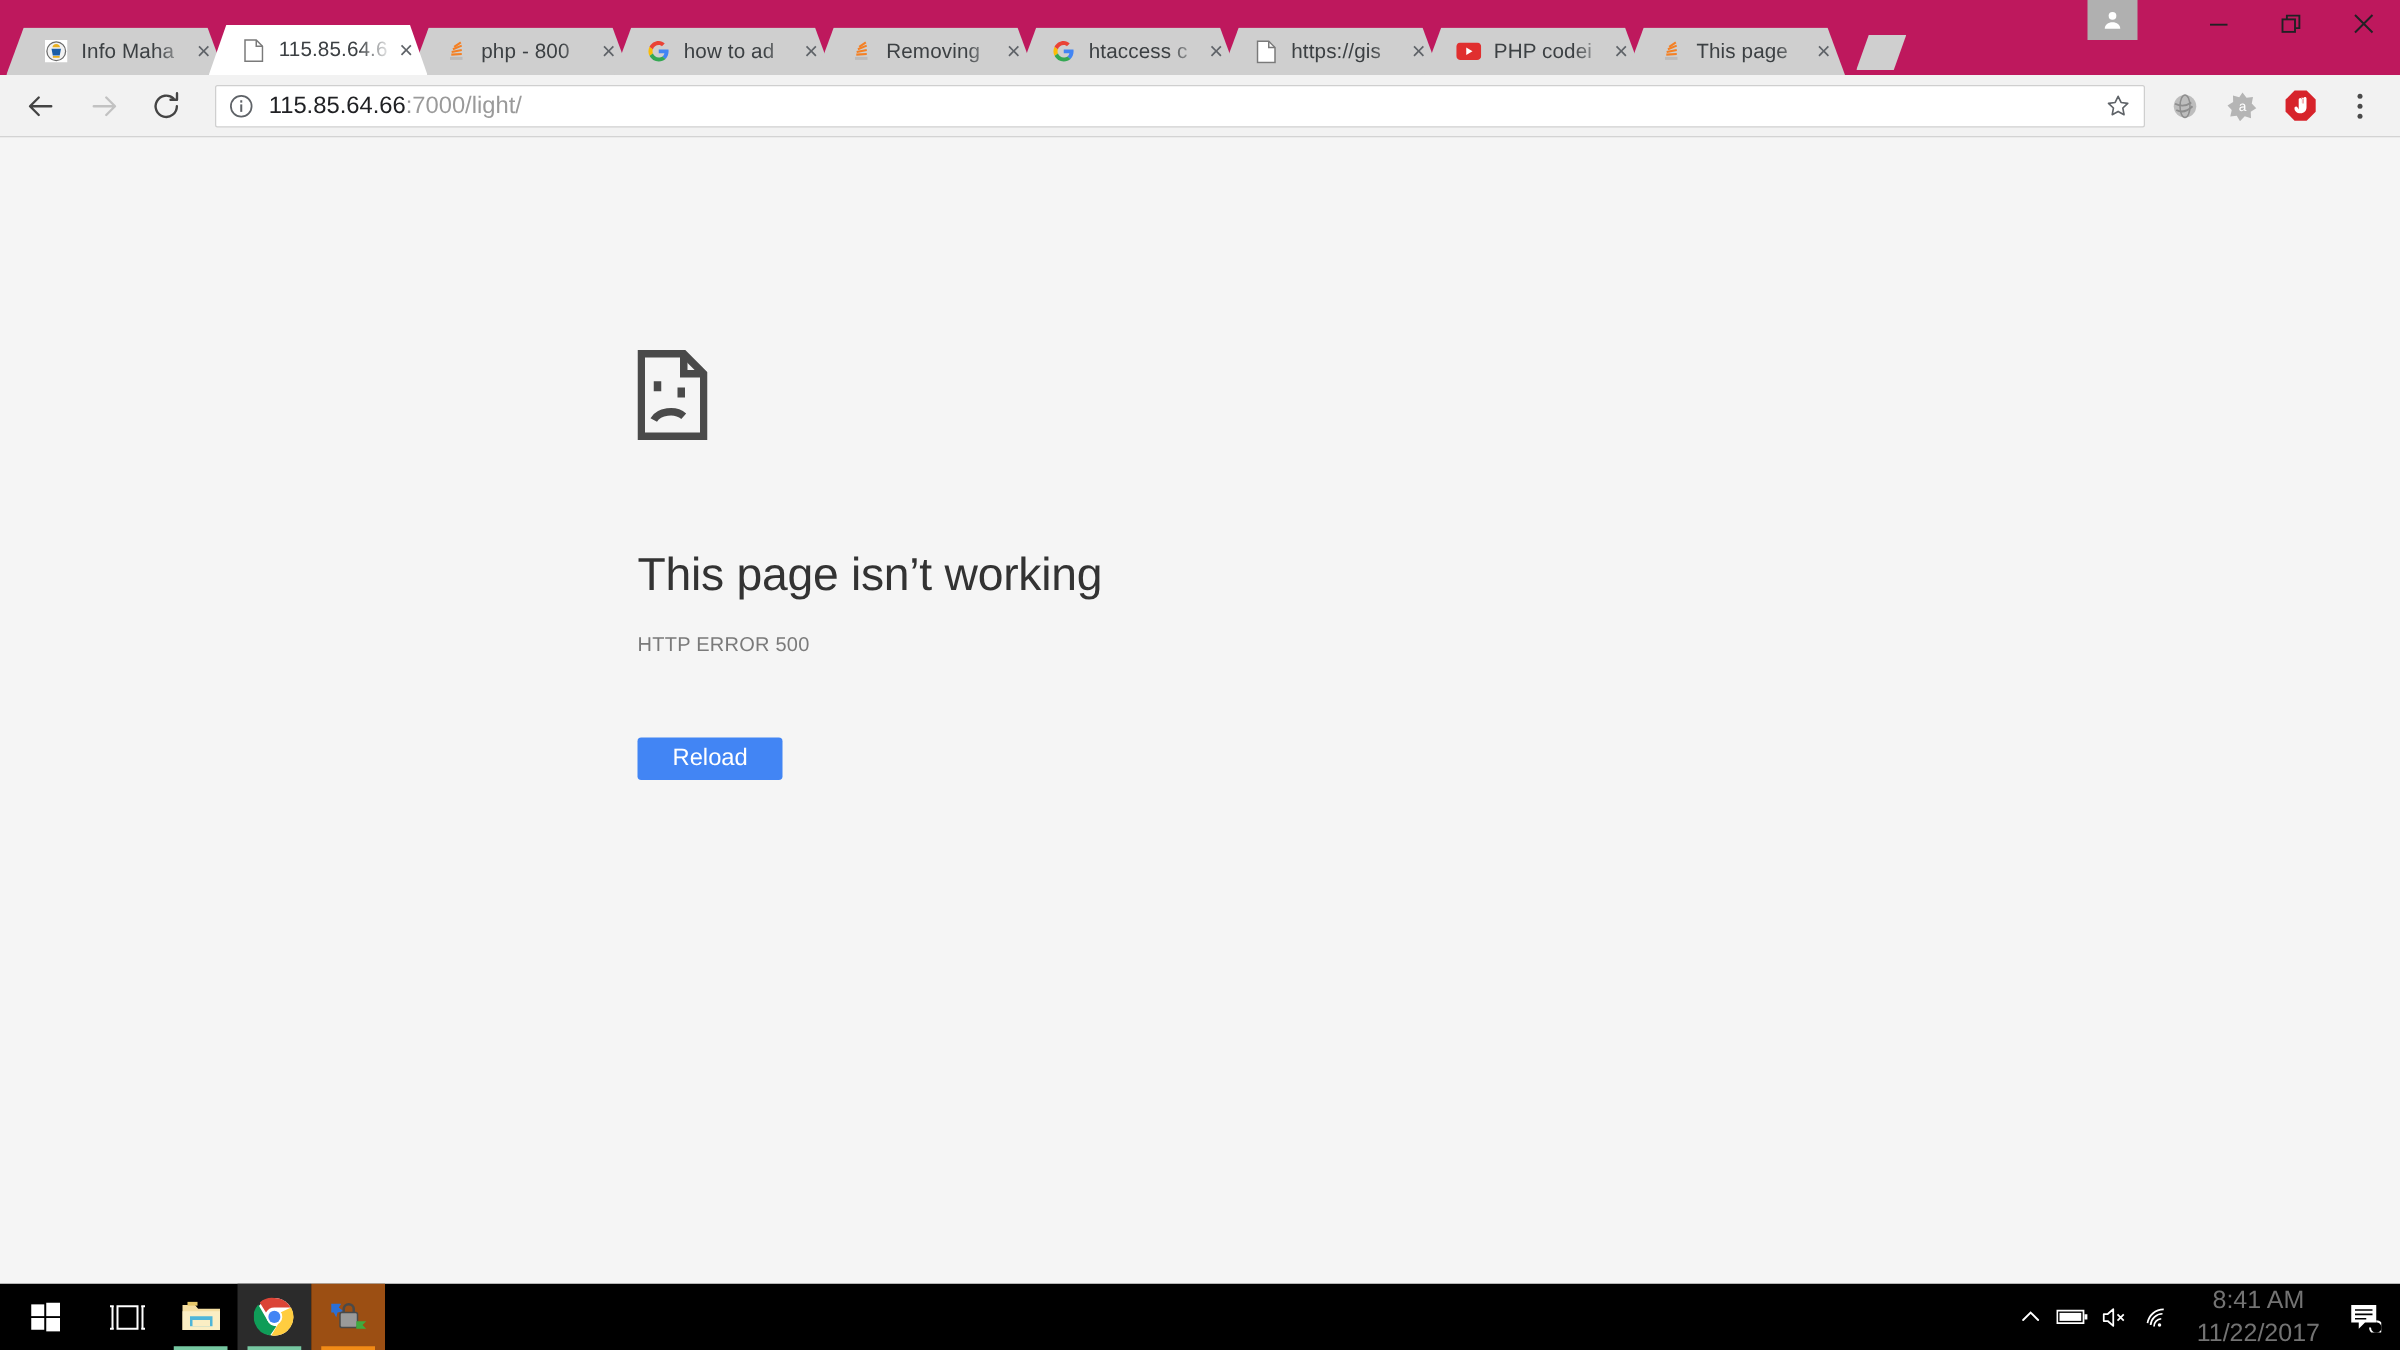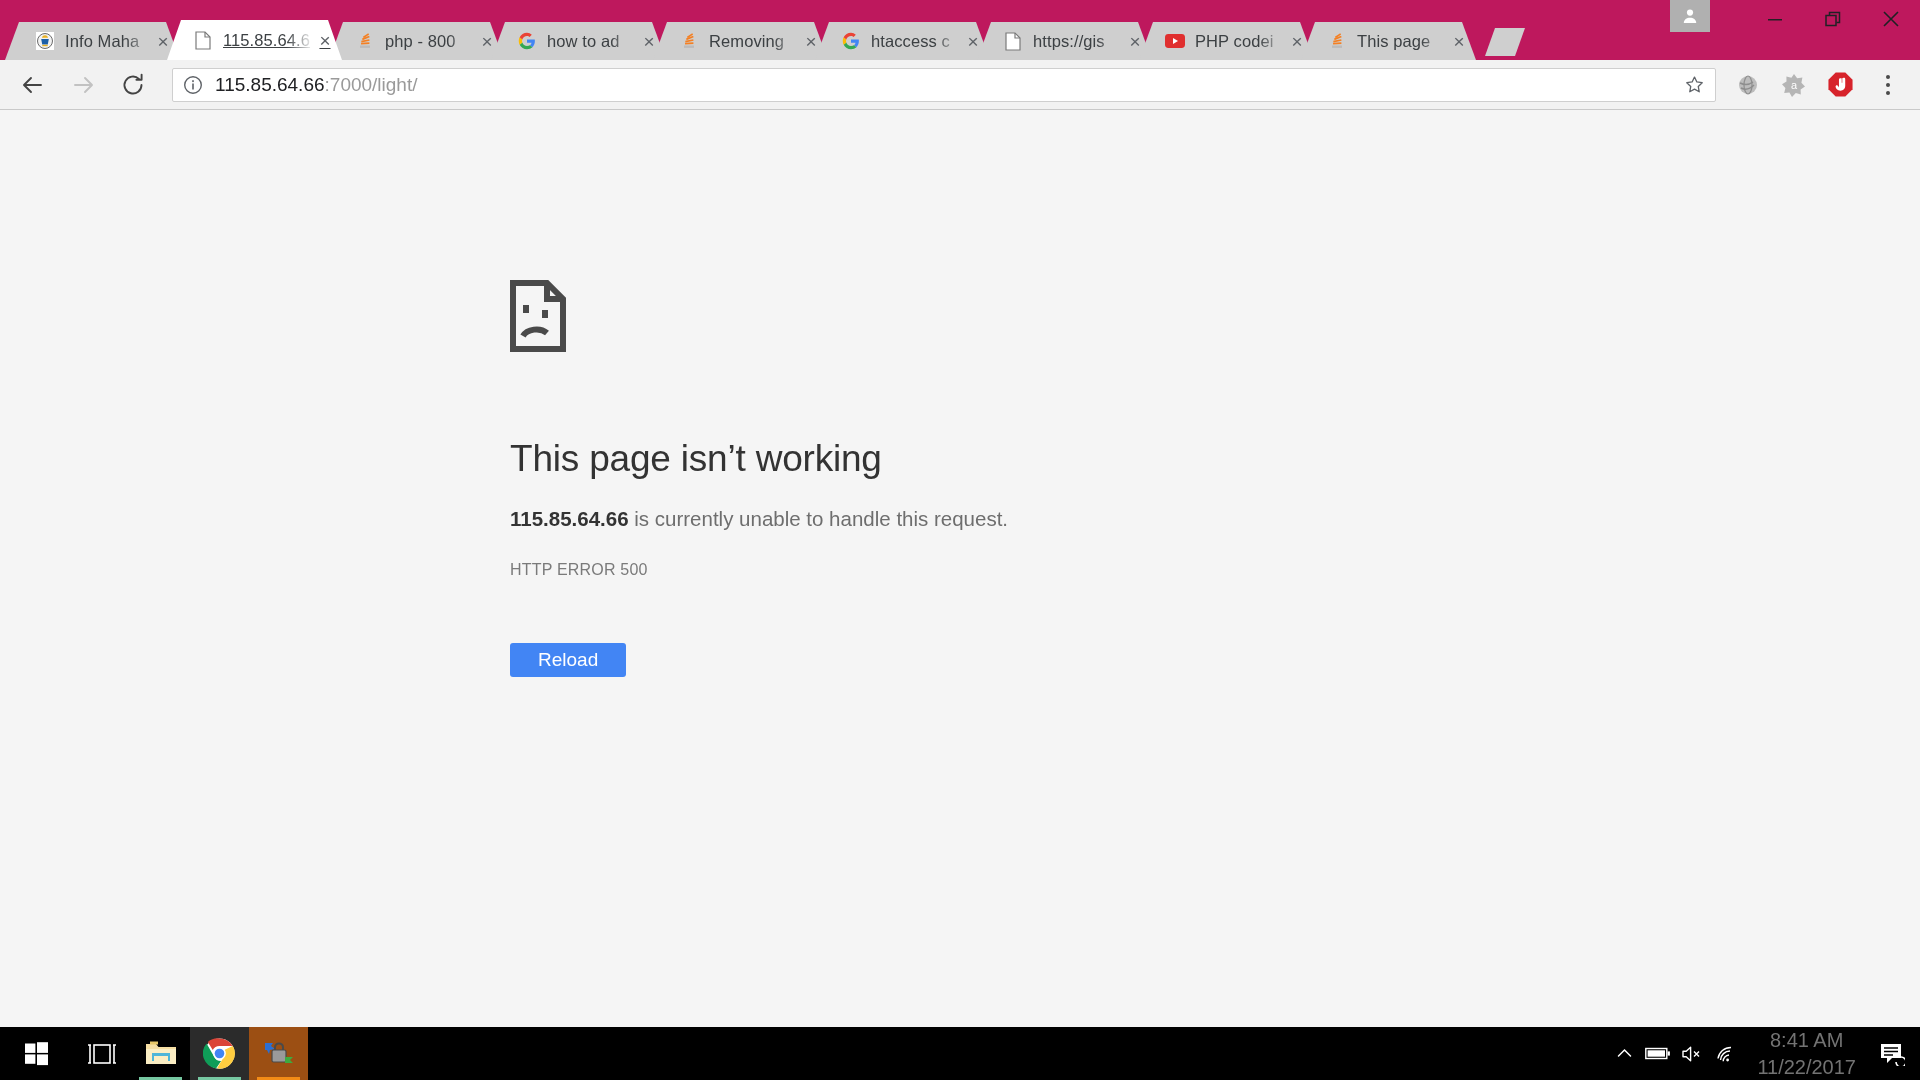--- a/index.html
+++ b/index.html
@@ -40,21 +40,20 @@
     font-size: 16px;
     cursor: default;
     clip-path: polygon(14px 0, calc(100% - 14px) 0, 100% 100%, 0 100%);
     z-index: 1;
   }
   .tab.first { padding-left: 30px; }
   .tab.active {
     background: #ffffff;
     z-index: 5;
     height: 40px;
-    text-decoration: underline;
   }
   .tab .favicon {
     width: 20px; height: 20px;
     margin-right: 10px;
     flex: 0 0 20px;
     display: flex; align-items: center; justify-content: center;
   }
   .tab .tab-title {
     flex: 1 1 auto;
     white-space: nowrap;
@@ -454,21 +453,20 @@
         <div class="doc-icon">
           <svg width="56" height="72" viewBox="0 0 56 72">
             <path d="M3 3h34l16 16v50H3z" fill="none" stroke="#4a4a4a" stroke-width="6"></path>
             <path d="M37 3v16h16" fill="none" stroke="#4a4a4a" stroke-width="6"></path>
             <rect x="13" y="25" width="6" height="8" fill="#4a4a4a"></rect>
             <rect x="32" y="30" width="6" height="8" fill="#4a4a4a"></rect>
             <path d="M13 56c4-7 17-9 24-3" fill="none" stroke="#4a4a4a" stroke-width="6"></path>
           </svg>
         </div>
         <div class="err-title">This page isn’t working</div>
-        <div class="err-sub"><b>115.85.64.66</b><span> is currently unable to handle this request.</span></div>
         <div class="err-code">HTTP ERROR 500</div>
         <button class="reload-btn">Reload</button>
       </div>
     </div>
   </div>
 
   <div class="taskbar">
     <div class="tb-item wide">
       <svg width="25" height="25" viewBox="0 0 25 25">
         <rect x="1" y="2.5" width="10.4" height="9.4" fill="#ffffff"></rect>

